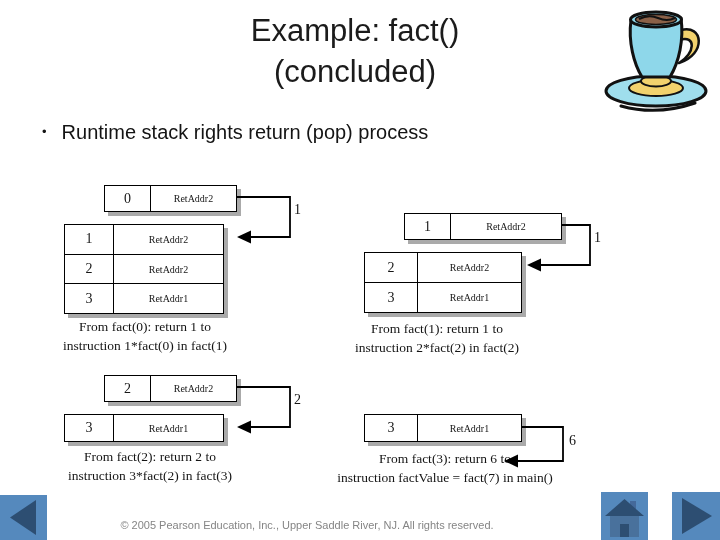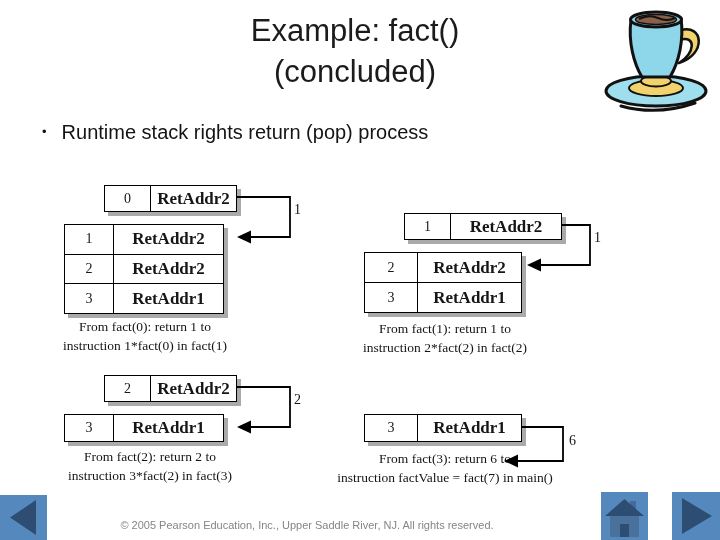--- a/index.html
+++ b/index.html
@@ -13,34 +13,34 @@
          font-family:"Liberation Sans",sans-serif;font-size:20px;color:#141414;}
   .bullet-dot{font-size:13px;margin-right:15px;position:relative;top:-3px;}
 
   
   .tbl{position:absolute;display:flex;flex-direction:column;background:#fff;
        border:1.6px solid #000;box-shadow:4px 4px 0 #aaaaaa;}
   .row{display:flex;flex:1;}
   .row + .row{border-top:1.3px solid #000;}
   .idx{display:flex;align-items:center;justify-content:center;border-right:1.3px solid #000;
        font-size:14px;}
-  .val{flex:1;display:flex;align-items:center;justify-content:center;font-size:17px;font-weight:bold;}
+  .val{flex:1;display:flex;align-items:center;justify-content:center;font-size:10px;}
 
   #tl-popped{left:104px;top:185px;width:131px;height:25px}  #tl-popped .idx{width:45px}
   #tl-stack {left:64px; top:224px;width:158px;height:88px}  #tl-stack  .idx{width:48px}
   #tr-popped{left:404px;top:213px;width:156px;height:25px}  #tr-popped .idx{width:45px}
   #tr-stack {left:364px;top:252px;width:156px;height:59px}  #tr-stack  .idx{width:52px}
   #bl-popped{left:104px;top:375px;width:131px;height:25px}  #bl-popped .idx{width:45px}
   #bl-stack {left:64px; top:414px;width:158px;height:26px}  #bl-stack  .idx{width:48px}
   #br-stack {left:364px;top:414px;width:156px;height:26px}  #br-stack  .idx{width:52px}
 
   
   .cap{position:absolute;text-align:center;font-size:13.5px;line-height:18.5px;color:#141414;}
   #cap0{left:28px; top:318px;width:234px}
-  #cap1{left:328px;top:320px;width:234px}
+  #cap1{left:320px;top:320px;width:234px}
   #cap2{left:33px; top:448px;width:234px}
   #cap3{left:316px;top:450px;width:258px}
 
   
   .alabel{position:absolute;font-size:14px;color:#141414;}
   #al0{left:294px;top:202px} #al1{left:594px;top:230px}
   #al2{left:294px;top:392px} #al3{left:569px;top:433px}
 
   .overlay{position:absolute;left:0;top:0;pointer-events:none;}
 

